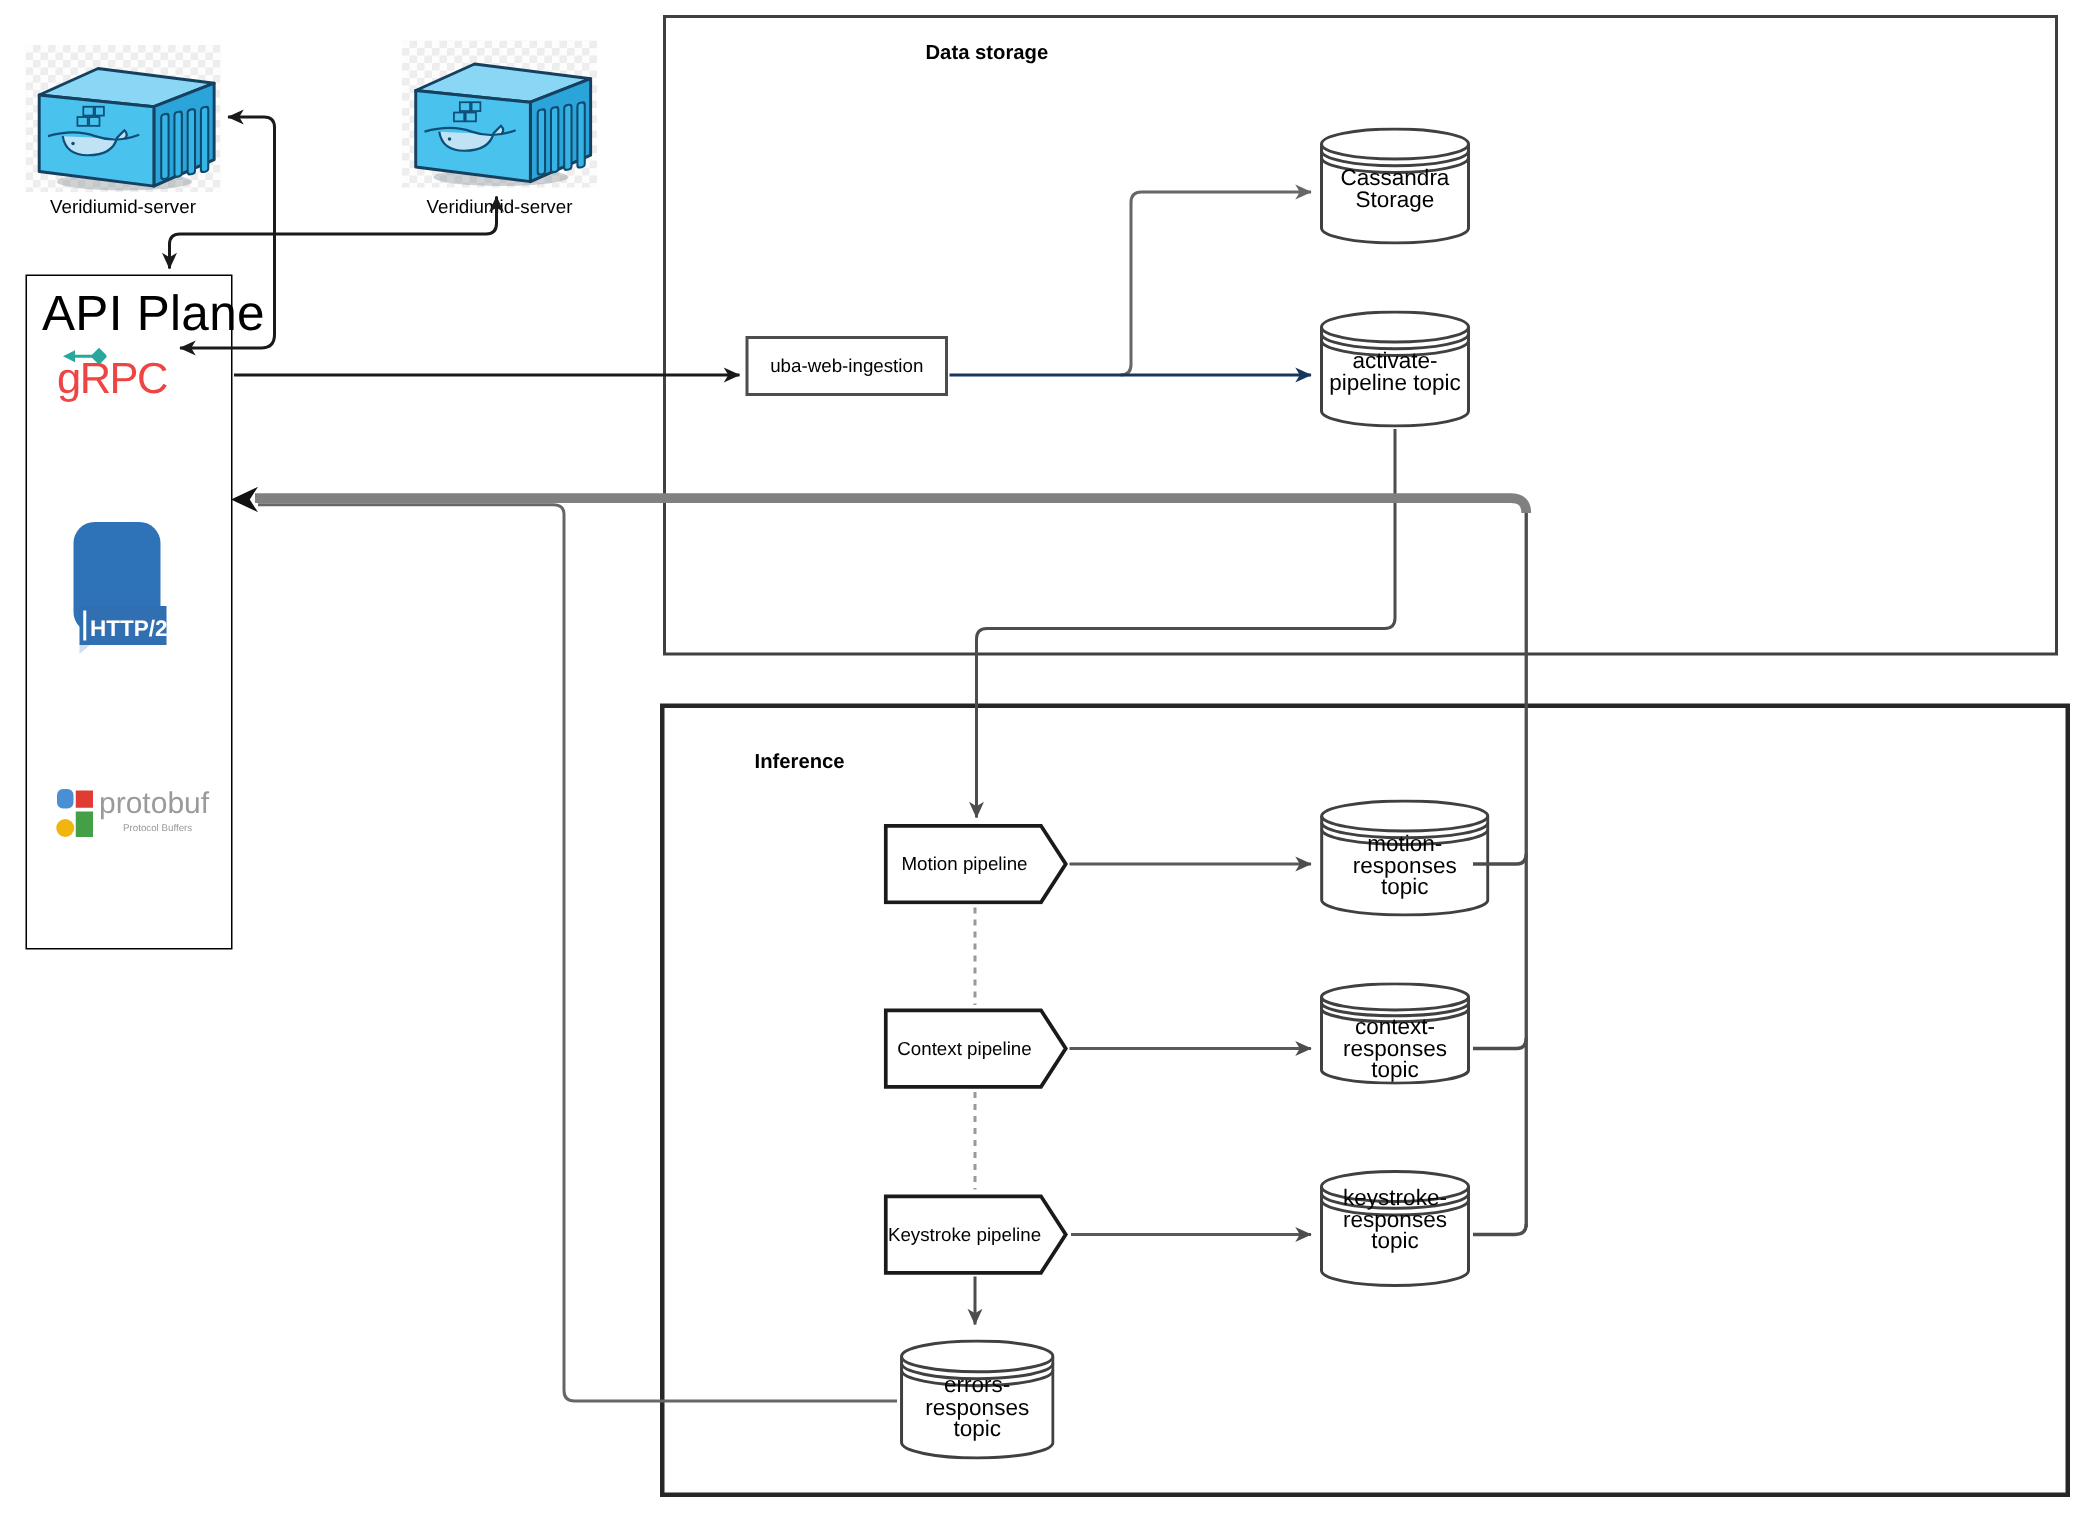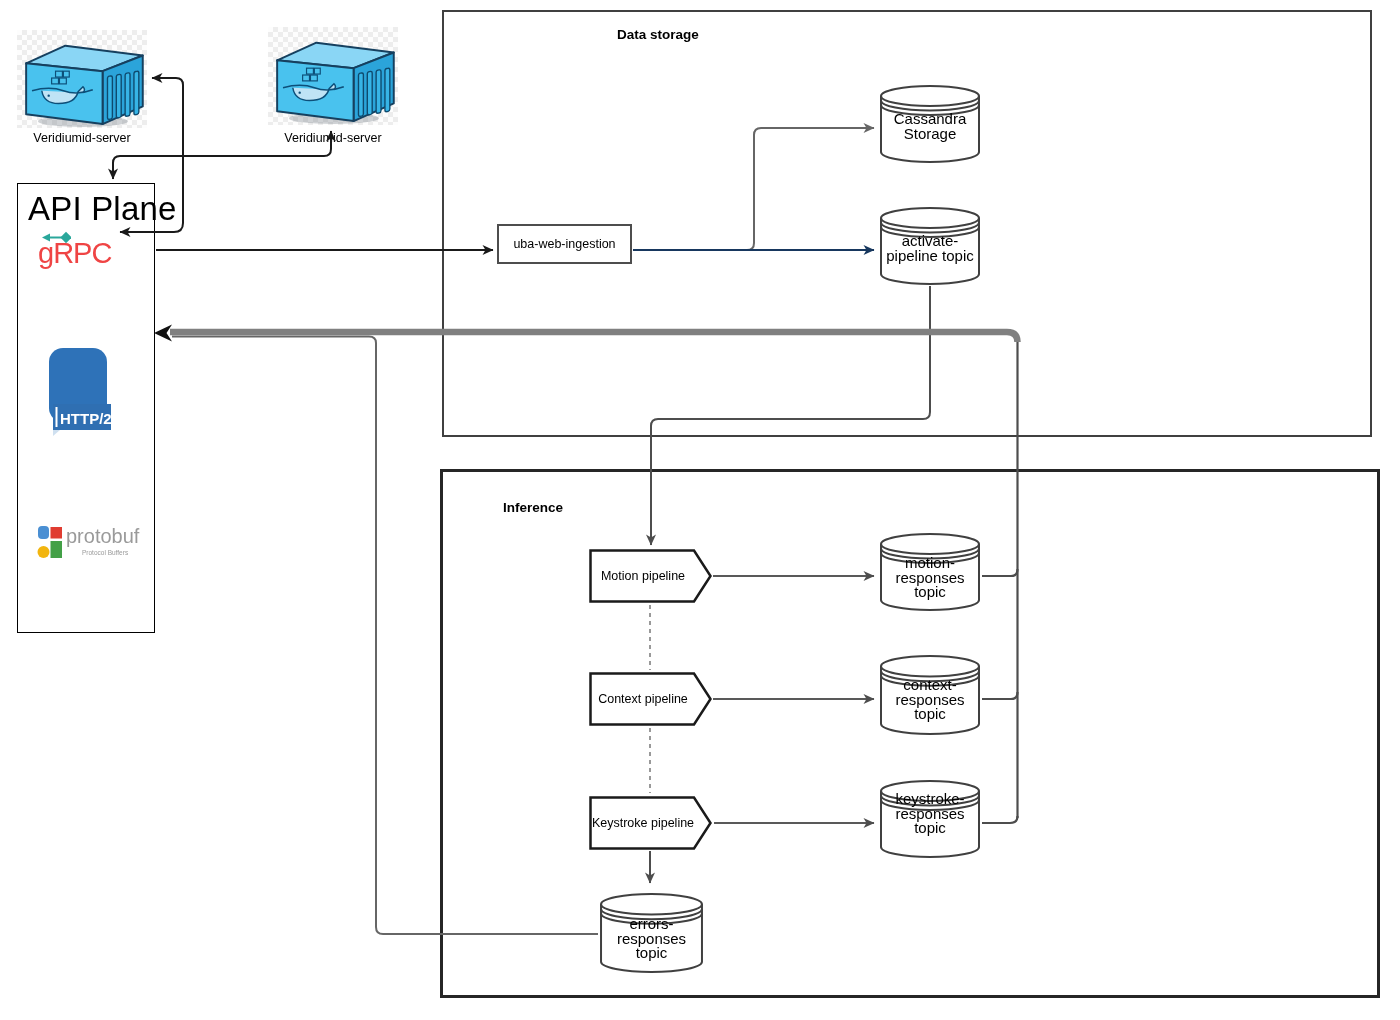--- a/index.html
+++ b/index.html
@@ -173,35 +173,35 @@
 
   <div class="pipe" style="left:589px;top:796px;width:124px;height:54px;text-align:right;">
     <svg width="124" height="54" viewBox="0 0 124 54">
       <path d="M1.5,1.5 H105 L121.5,27 L105,52.5 H1.5 Z" fill="#fff" stroke="#1a1a1a" stroke-width="2.5"></path>
     </svg>
     <div class="lbl">
         <span>Keystroke pipeline</span>
       </div>
   </div>
 
-  <div class="cyl" style="left:880px;top:533px;width:100px;height:78px;">
+  <div class="cyl" style="left:880px;top:533px;width:100px;height:78px;padding-left:13px;">
     <svg viewBox="0 0 100 78" preserveAspectRatio="none">
       <path d="M1,11 A49,10 0 0 1 99,11 V67 A49,10 0 0 1 1,67 Z" fill="#fff" stroke="#404040" stroke-width="2" vector-effect="non-scaling-stroke"></path>
       <path d="M1,11 A49,10 0 0 0 99,11" fill="none" stroke="#404040" stroke-width="2" vector-effect="non-scaling-stroke"></path>
       <path d="M1,15.5 A49,10 0 0 0 99,15.5" fill="none" stroke="#404040" stroke-width="2" vector-effect="non-scaling-stroke"></path>
       <path d="M1,20 A49,10 0 0 0 99,20" fill="none" stroke="#404040" stroke-width="2" vector-effect="non-scaling-stroke"></path>
     </svg>
     <div class="lbl" style="top:23px;">
       <span>motion-</span>
       <span>responses</span>
       <span>topic</span>
     </div>
   </div>
 
-  <div class="cyl" style="left:880px;top:655px;width:100px;height:80px;">
+  <div class="cyl" style="left:880px;top:655px;width:100px;height:68px;">
     <svg viewBox="0 0 100 78" preserveAspectRatio="none">
       <path d="M1,11 A49,10 0 0 1 99,11 V67 A49,10 0 0 1 1,67 Z" fill="#fff" stroke="#404040" stroke-width="2" vector-effect="non-scaling-stroke"></path>
       <path d="M1,11 A49,10 0 0 0 99,11" fill="none" stroke="#404040" stroke-width="2" vector-effect="non-scaling-stroke"></path>
       <path d="M1,15.5 A49,10 0 0 0 99,15.5" fill="none" stroke="#404040" stroke-width="2" vector-effect="non-scaling-stroke"></path>
       <path d="M1,20 A49,10 0 0 0 99,20" fill="none" stroke="#404040" stroke-width="2" vector-effect="non-scaling-stroke"></path>
     </svg>
     <div class="lbl" style="top:23px;">
       <span>context-</span>
       <span>responses</span>
       <span>topic</span>

